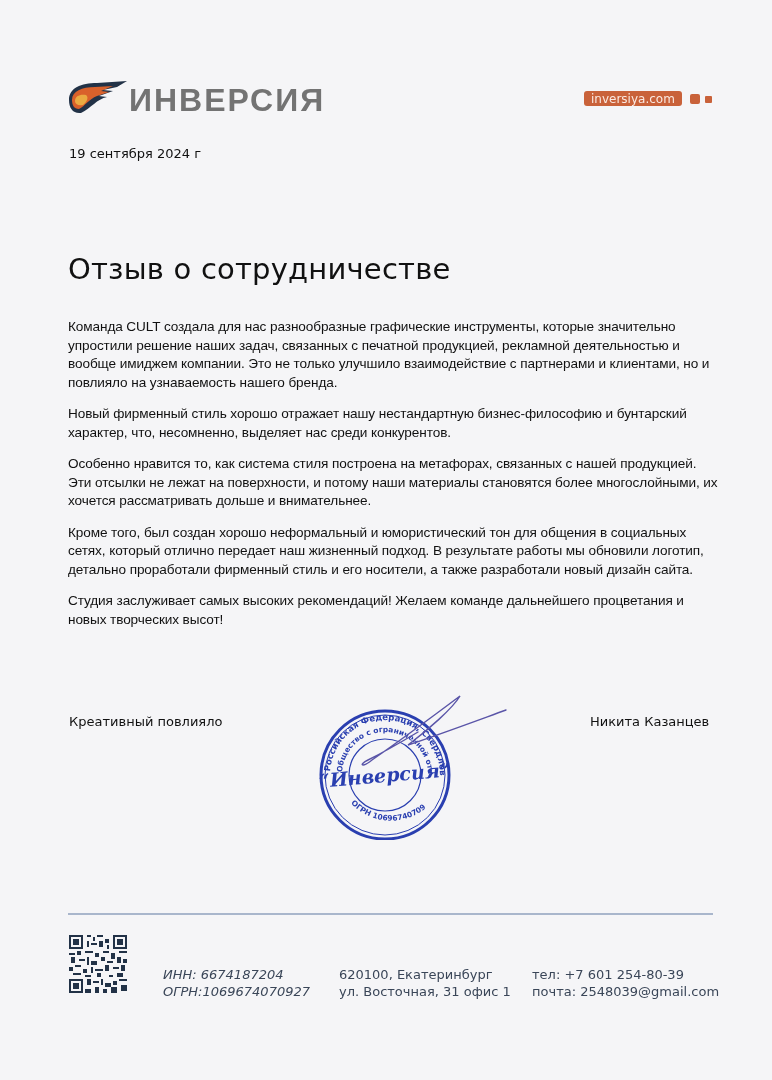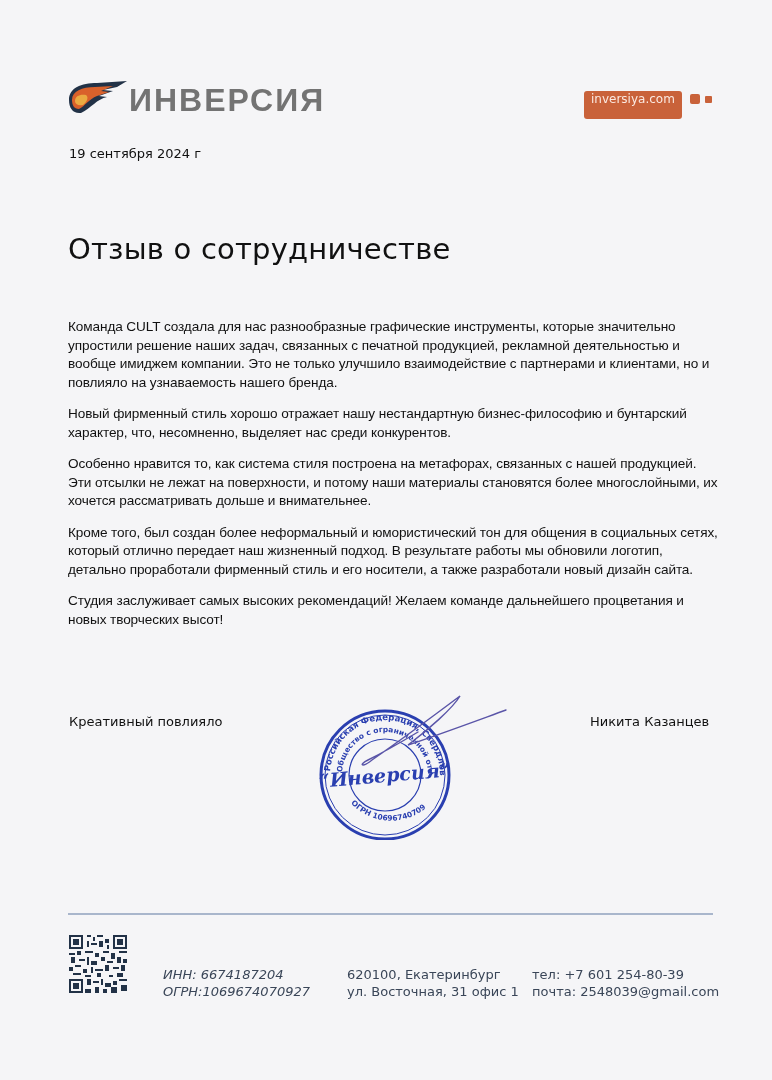--- a/index.html
+++ b/index.html
@@ -20,47 +20,47 @@
       font-weight: bold; font-size: 32px; letter-spacing: 2px;
       color: #737373; line-height: 36px;
     }
     
     #site-badge {
       left: 584px; top: 91px;
       background: #c9623a; color: #fbe9e1;
       font-family: "DejaVu Sans", sans-serif;
       font-size: 12px; line-height: 16px;
       padding: 0 7px; border-radius: 3px;
-      height: 28px;
+      height: 15px;
     }
     #badge-sq1 { left: 690px; top: 94px; width: 10px; height: 10px; background: #c9623a; border-radius: 2px; }
     #badge-sq2 { left: 705px; top: 96px; width: 7px; height: 7px; background: #c9623a; border-radius: 1px; }
 
     #date { left: 69px; top: 146px; font-size: 13px; }
-    #title { left: 68px; top: 232px; font-size: 29px; font-weight: normal; letter-spacing: 0.2px; }
+    #title { left: 68px; top: 252px; font-size: 29px; font-weight: normal; letter-spacing: 0.2px; }
 
     #body-text {
       left: 68px; top: 318px; width: 655px;
       font-family: "Liberation Sans", sans-serif;
       font-size: 13.6px; line-height: 18.5px; letter-spacing: -0.1px;
     }
     #body-text p { margin: 0 0 13px 0; }
 
     #sig-role { left: 69px; top: 714px; font-size: 13px; }
     #sig-name { left: 590px; top: 714px; font-size: 13px; }
 
     #stamp { left: 308px; top: 690px; width: 200px; height: 150px; }
 
     #divider { left: 68px; top: 913px; width: 645px; height: 2px; background: #a9b6cc; }
 
     #qr { left: 69px; top: 935px; width: 58px; height: 58px; }
 
     .foot { font-size: 13px; line-height: 17px; color: #3a4658; }
     #foot-col1 { left: 163px; top: 966px; font-style: italic; }
-    #foot-col2 { left: 347px; top: 966px; }
+    #foot-col2 { left: 339px; top: 966px; }
     #foot-col3 { left: 532px; top: 966px; }
   </style>
 </head>
 <body>
 
 <div id="logo" class="abs">
   <svg width="62" height="42" viewBox="0 0 62 42" style="position:absolute;left:0;top:0;">
     <path d="M2,22 C2,10 14,5 30,5 L60,3 L50,9 L36,12 L46,13 L32,18 L40,19 C30,21 24,30 14,35 C6,36 2,30 2,22 Z" fill="#223247"></path>
     <path d="M5,22 C5,13 15,9 28,9 L46,8 L34,13 L42,14 L30,18 C22,21 18,28 12,31 C7,31 5,27 5,22 Z" fill="#d9612b"></path>
     <path d="M8,23 C8,18 13,16 19,17 C22,19 20,24 16,27 C11,28 8,26 8,23 Z" fill="#eaaa41"></path>
@@ -72,21 +72,21 @@
 <div id="badge-sq1" class="abs"></div>
 <div id="badge-sq2" class="abs"></div>
 
 <div id="date" class="abs">19 сентября 2024 г</div>
 <h1 id="title" class="abs" style="margin:0;">Отзыв о сотрудничестве</h1>
 
 <div id="body-text" class="abs">
   <p>Команда CULT создала для нас разнообразные графические инструменты, которые значительно упростили решение наших задач, связанных с печатной продукцией, рекламной деятельностью и вообще имиджем компании. Это не только улучшило взаимодействие с партнерами и клиентами, но и повлияло на узнаваемость нашего бренда.</p>
   <p>Новый фирменный стиль хорошо отражает нашу нестандартную бизнес-философию и бунтарский характер, что, несомненно, выделяет нас среди конкурентов.</p>
   <p>Особенно нравится то, как система стиля построена на метафорах, связанных с нашей продукцией. Эти отсылки не лежат на поверхности, и потому наши материалы становятся более многослойными, их хочется рассматривать дольше и внимательнее.</p>
-  <p>Кроме того, был создан более неформальный и юмористический тон для общения в социальных сетях, который отлично передает наш жизненный подход. В результате работы мы обновили логотип, детально проработали фирменный стиль и его носители, а также разработали новый дизайн сайта.</p>
+  <p>Кроме того, был создан хорошо неформальный и юмористический тон для общения в социальных сетях, который отлично передает наш жизненный подход. В результате работы мы обновили логотип, детально проработали фирменный стиль и его носители, а также разработали новый дизайн сайта.</p>
   <p>Студия заслуживает самых высоких рекомендаций! Желаем команде дальнейшего процветания и новых творческих высот!</p>
 </div>
 
 <div id="sig-role" class="abs">Креативный повлияло</div>
 <div id="sig-name" class="abs">Никита Казанцев</div>
 
 <svg id="stamp" class="abs" viewBox="0 0 200 150">
   <defs>
     <path id="ring-outer" d="M 22,85 A 55,55 0 1 1 132,85"></path>
     <path id="ring-inner" d="M 34,85 A 43,43 0 1 1 120,85"></path>

